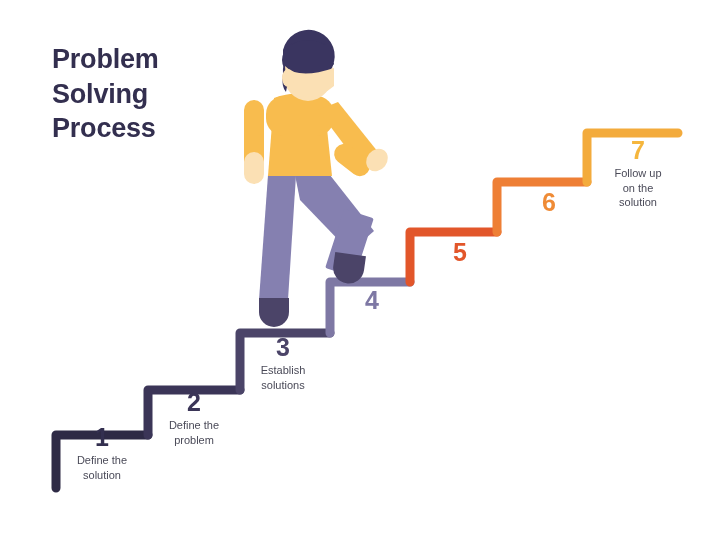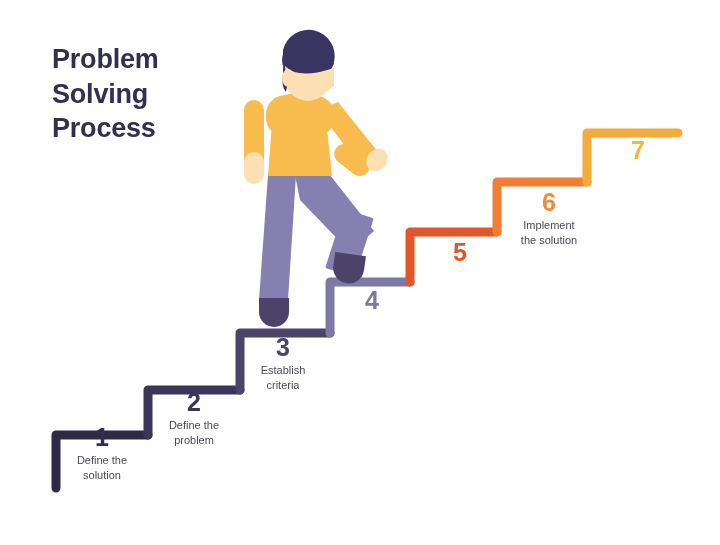--- a/index.html
+++ b/index.html
@@ -148,34 +148,35 @@
 
   <div class="step-label" style="left:140px; top:390px; width:108px;">
     <span class="step-num" style="color:#3b3557;">2</span>
     <span class="step-text">Define the
 problem</span>
   </div>
 
   <div class="step-label" style="left:232px; top:335px; width:102px;">
     <span class="step-num" style="color:#4b4468;">3</span>
     <span class="step-text">Establish
-criteria</span>
+solutions</span>
   </div>
 
   <div class="step-label" style="left:322px; top:288px; width:100px;">
     <span class="step-num" style="color:#7e78a4;">4</span>
   </div>
 
   <div class="step-label" style="left:408px; top:240px; width:104px;">
     <span class="step-num" style="color:#e2562a;">5</span>
   </div>
 
   <div class="step-label" style="left:494px; top:190px; width:110px;">
     <span class="step-num" style="color:#ef8b36;">6</span>
-    <span class="step-text">Implement
-the solution</span>
   </div>
 
   <div class="step-label" style="left:586px; top:138px; width:104px;">
     <span class="step-num" style="color:#f5b63d;">7</span>
+    <span class="step-text">Follow up
+on the
+solution</span>
   </div>
 
 </div>
 
 </body></html>

